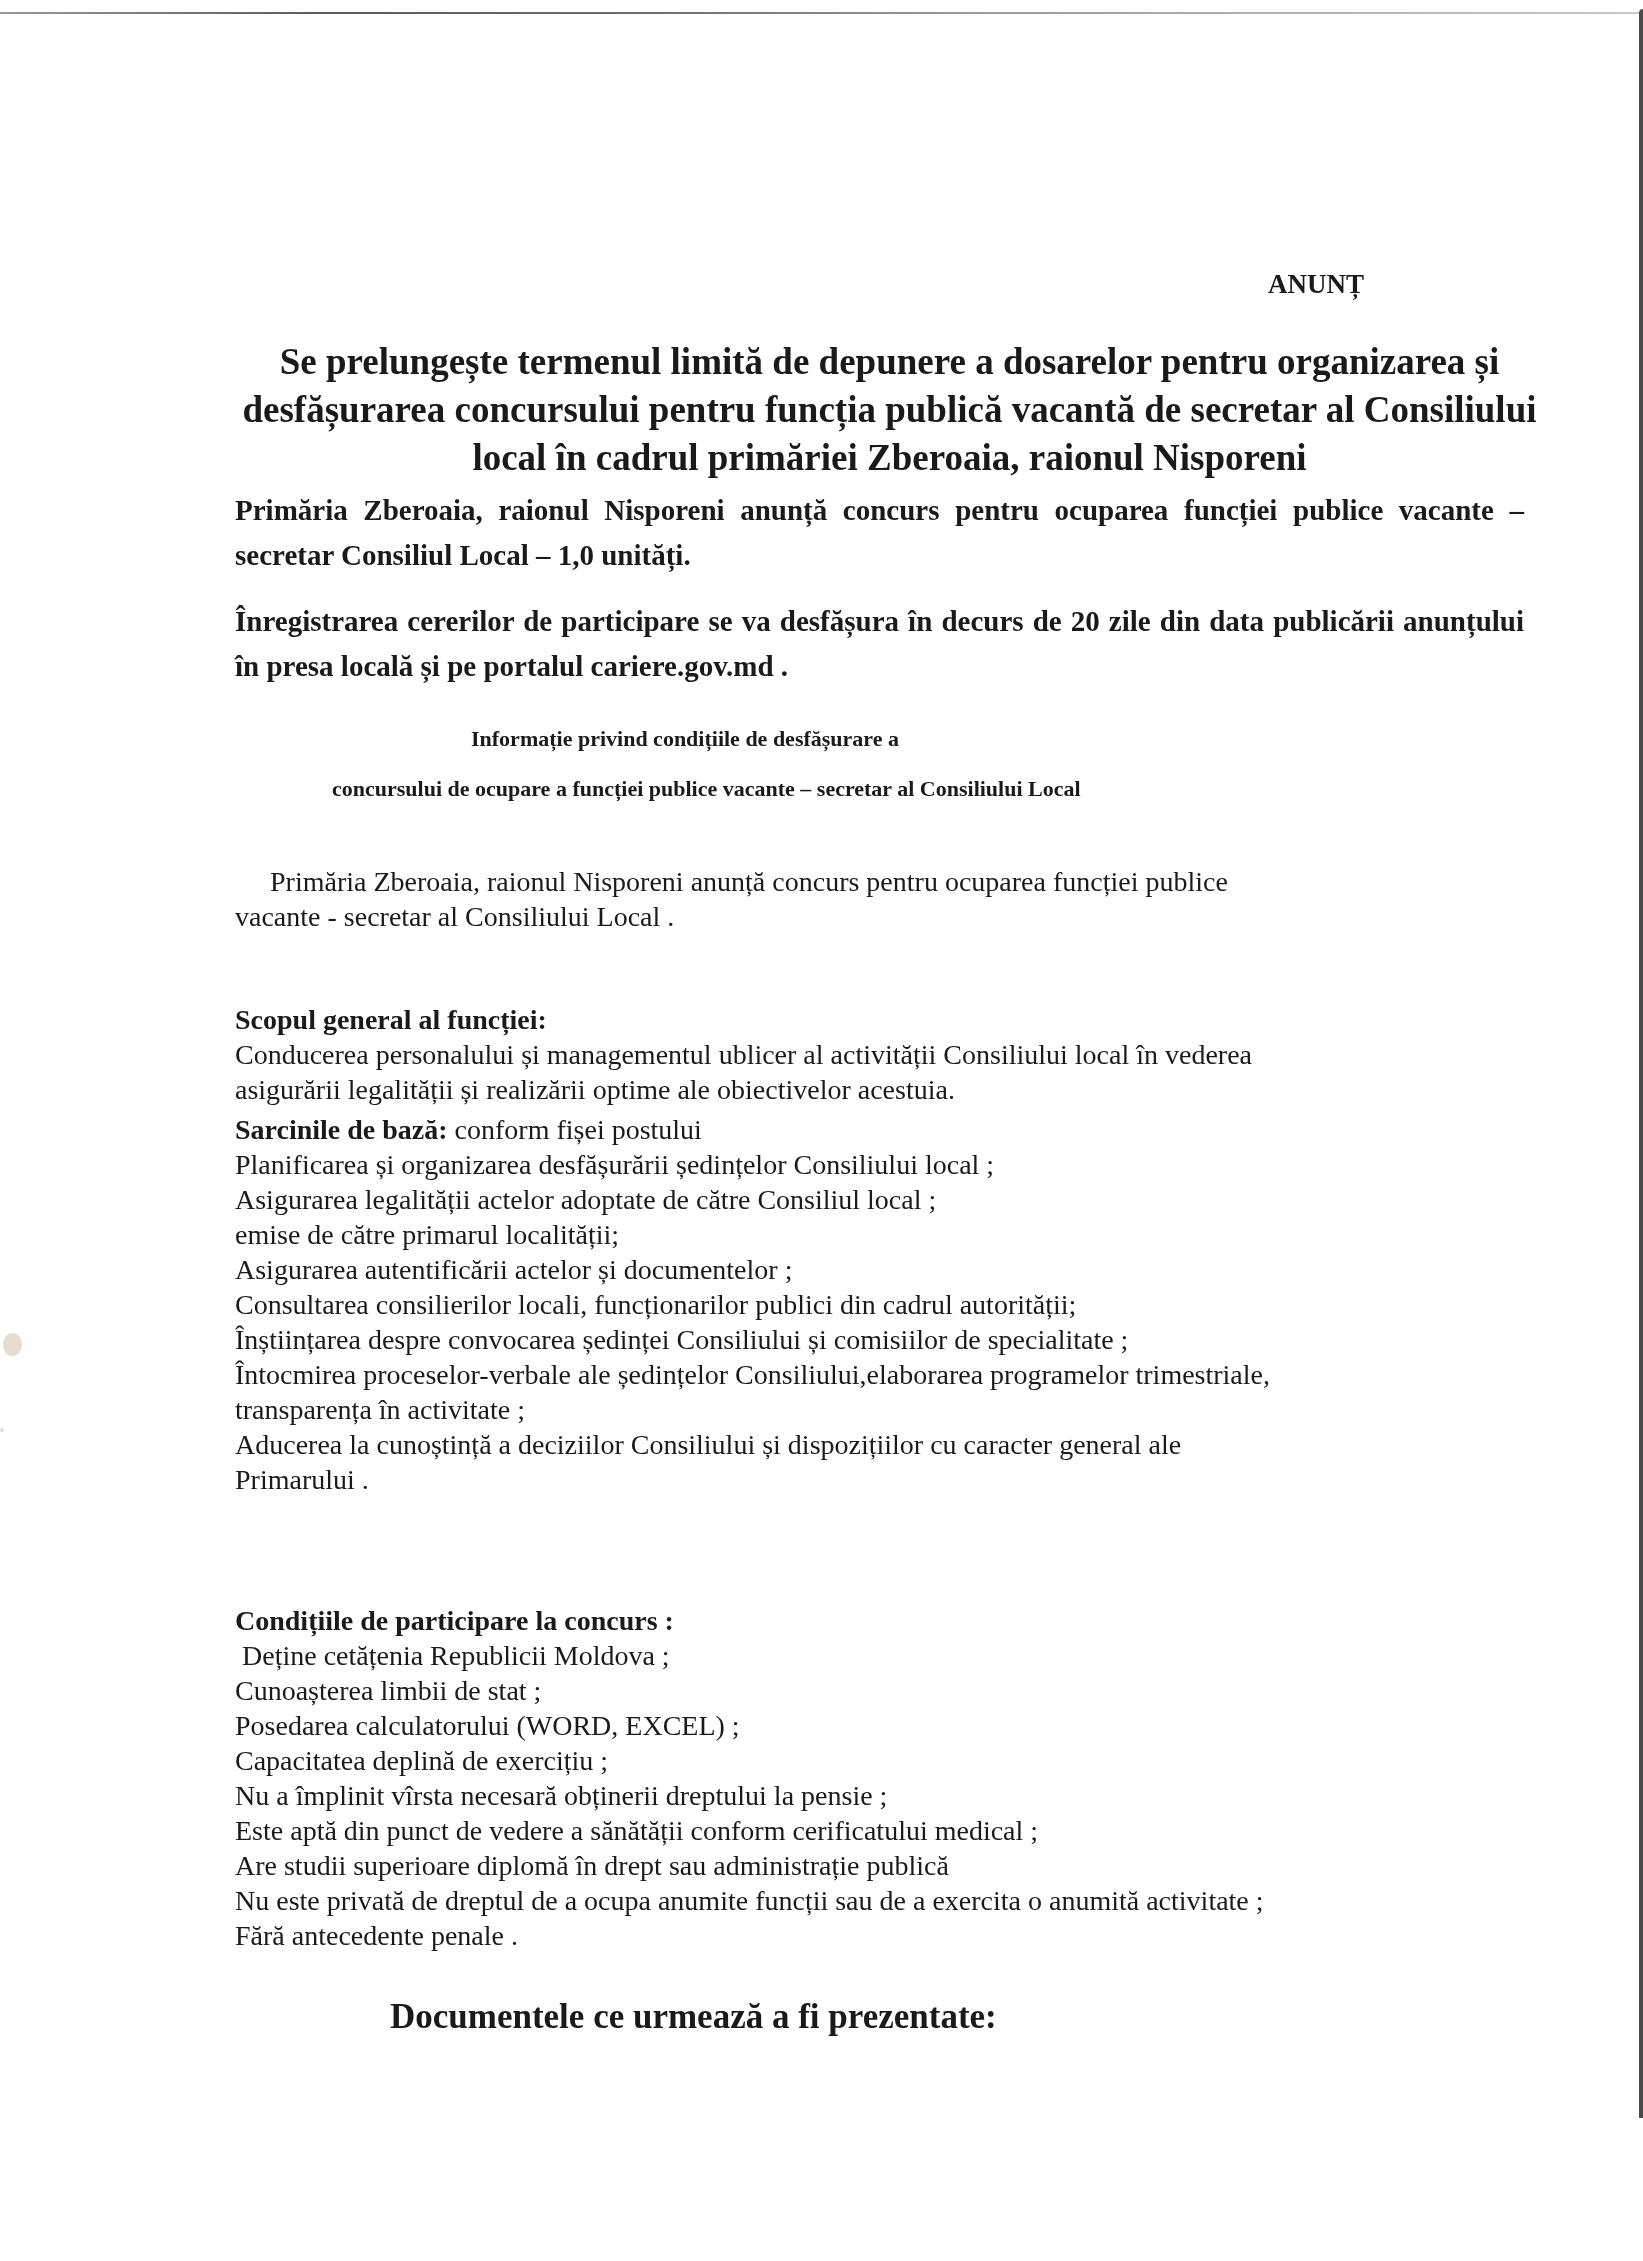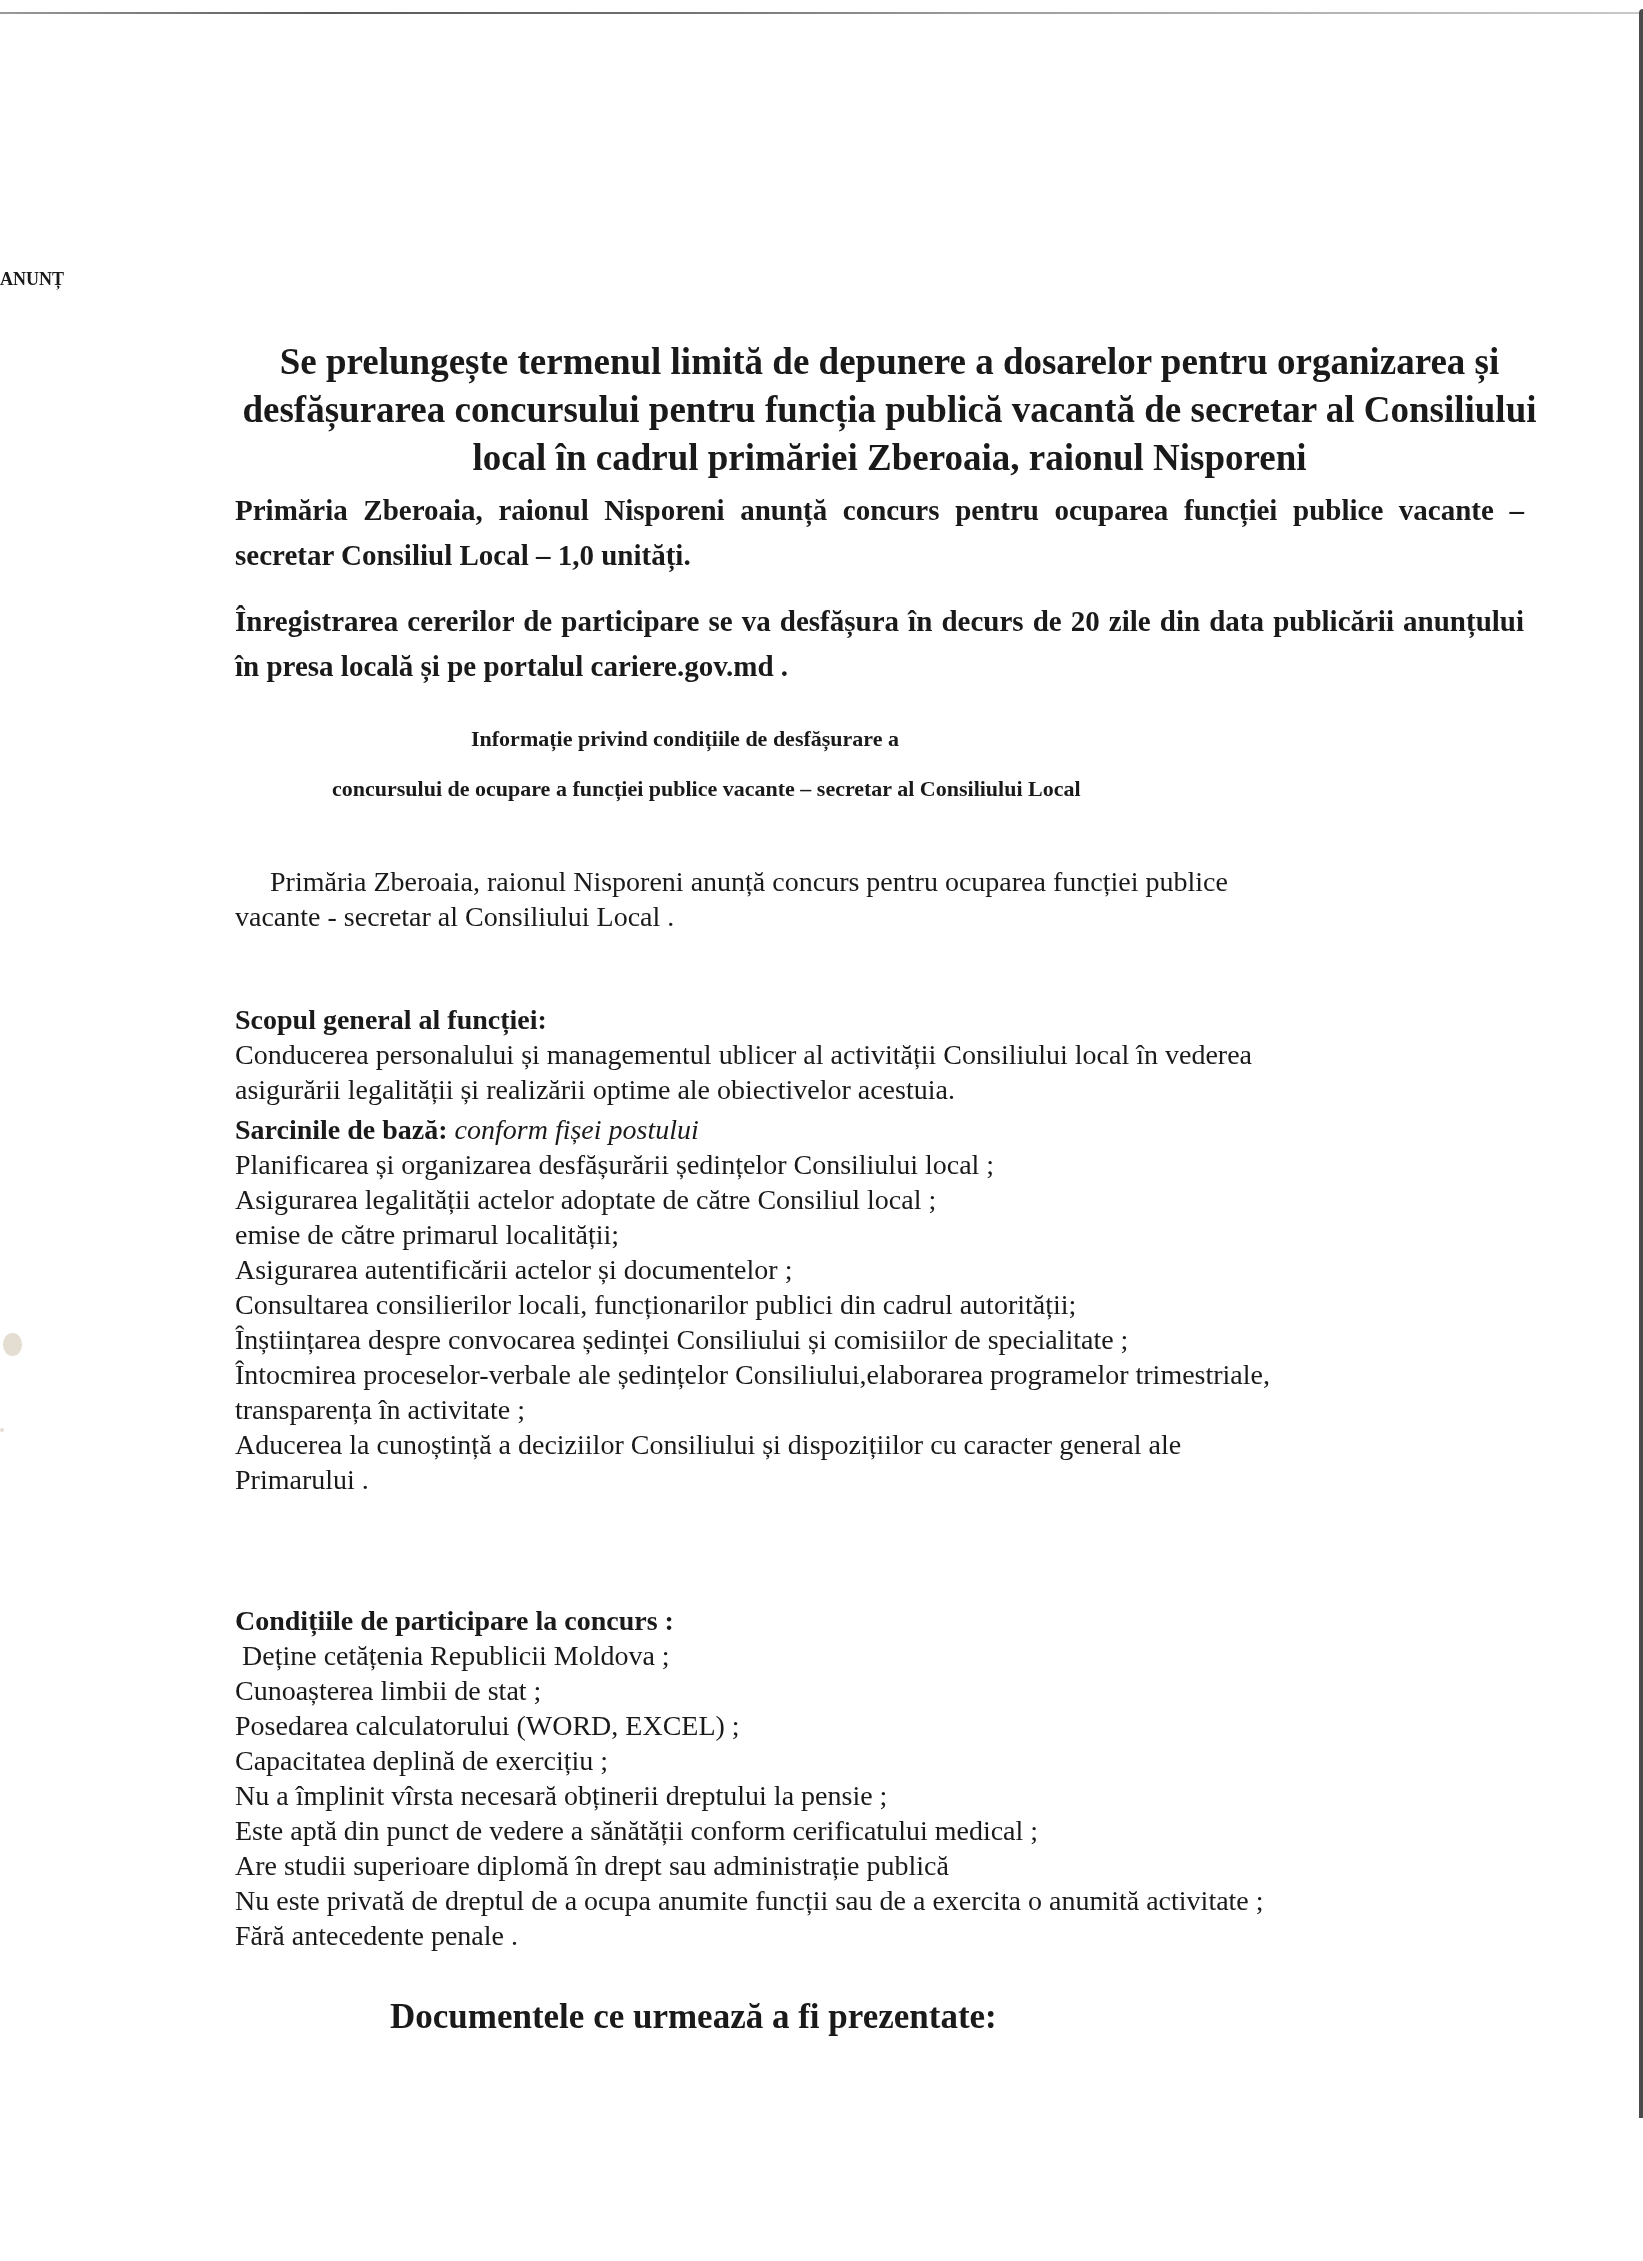--- a/index.html
+++ b/index.html
@@ -36,23 +36,23 @@
     }
     .page {
       position: absolute;
       left: 0; top: 0;
       width: 1644px; height: 2261px;
     }
     .bold { font-weight: bold; }
     .doc-title {
       position: absolute;
       top: 269px; left: 0; width: 1364px;
-      font-size: 18px;
+      font-size: 27px;
       font-weight: bold;
-      text-align: left;
+      text-align: right;
     }
     .headline {
       position: absolute;
       top: 338px; left: 219px; width: 1341px;
       font-size: 37px;
       font-weight: bold;
       line-height: 48px;
       text-align: center;
     }
     .block {
@@ -71,21 +71,21 @@
       line-height: 50px;
     }
     .info-heading .l1 { display: block; padding-left: 213px; }
     .info-heading .l2 { display: block; padding-left: 74px; }
     .plain {
       font-size: 28px;
       line-height: 35px;
     }
     .section-title { font-weight: bold; display: block; }
     .list-line { display: block; }
-    .italic { font-style: italic; font-weight: normal; }
+    .italic { font-weight: normal; }
     .docs-heading {
       position: absolute;
       top: 1997px; left: 390px;
       font-size: 35px;
       font-weight: bold;
     }
   </style>
 </head>
 <body>
 

